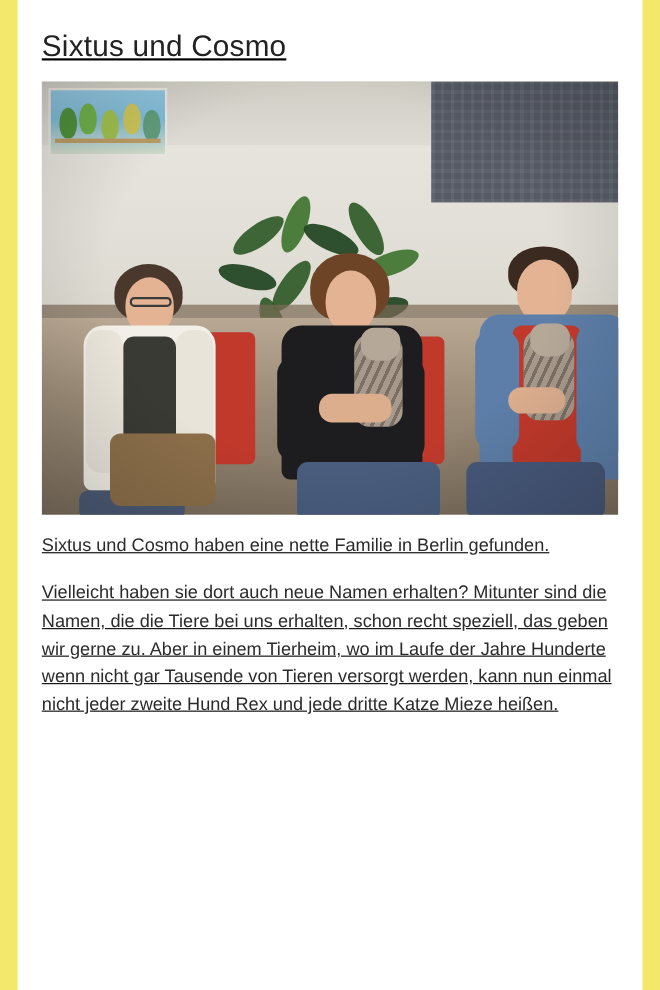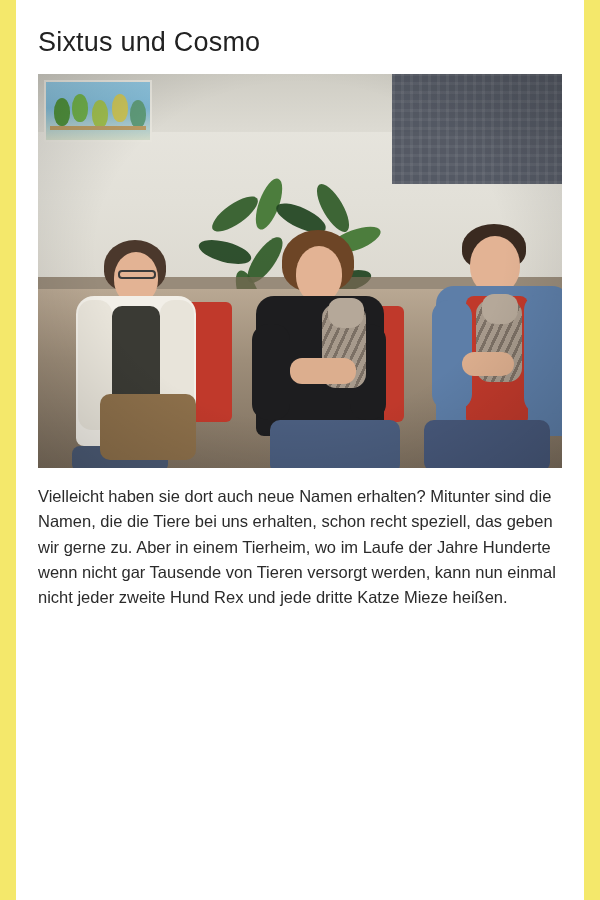--- a/index.html
+++ b/index.html
@@ -15,20 +15,21 @@
   }
   .page {
     position: absolute;
     left: 16px;
     top: 0;
     width: 568px;
     height: 900px;
     background: #ffffff;
     box-sizing: border-box;
     padding: 22px 22px 0 22px;
+    text-decoration: underline;
   }
   .article-title {
     font-size: 27px;
     font-weight: 400;
     color: #222222;
     margin: 4px 0 16px 0;
     letter-spacing: 0.2px;
     line-height: 1.2;
   }
   .photo {
@@ -260,15 +261,16 @@
     <div class="p3-arm-l"></div>
     <div class="p3-arm-r"></div>
     <div class="p3-jeans"></div>
     <div class="kitten k2"></div>
     <div class="k2-head"></div>
     <div class="p3-hands"></div>
 
     <div class="photo-vignette"></div>
   </div>
 
+  <p class="body-text">Sixtus und Cosmo haben eine nette Familie in Berlin gefunden.</p>
   <p class="body-text">Vielleicht haben sie dort auch neue Namen erhalten? Mitunter sind die Namen, die die Tiere bei uns erhalten, schon recht speziell, das geben wir gerne zu. Aber in einem Tierheim, wo im Laufe der Jahre Hunderte wenn nicht gar Tausende von Tieren versorgt werden, kann nun einmal nicht jeder zweite Hund Rex und jede dritte Katze Mieze heißen.</p>
 
 </div>
 
 </body></html>

